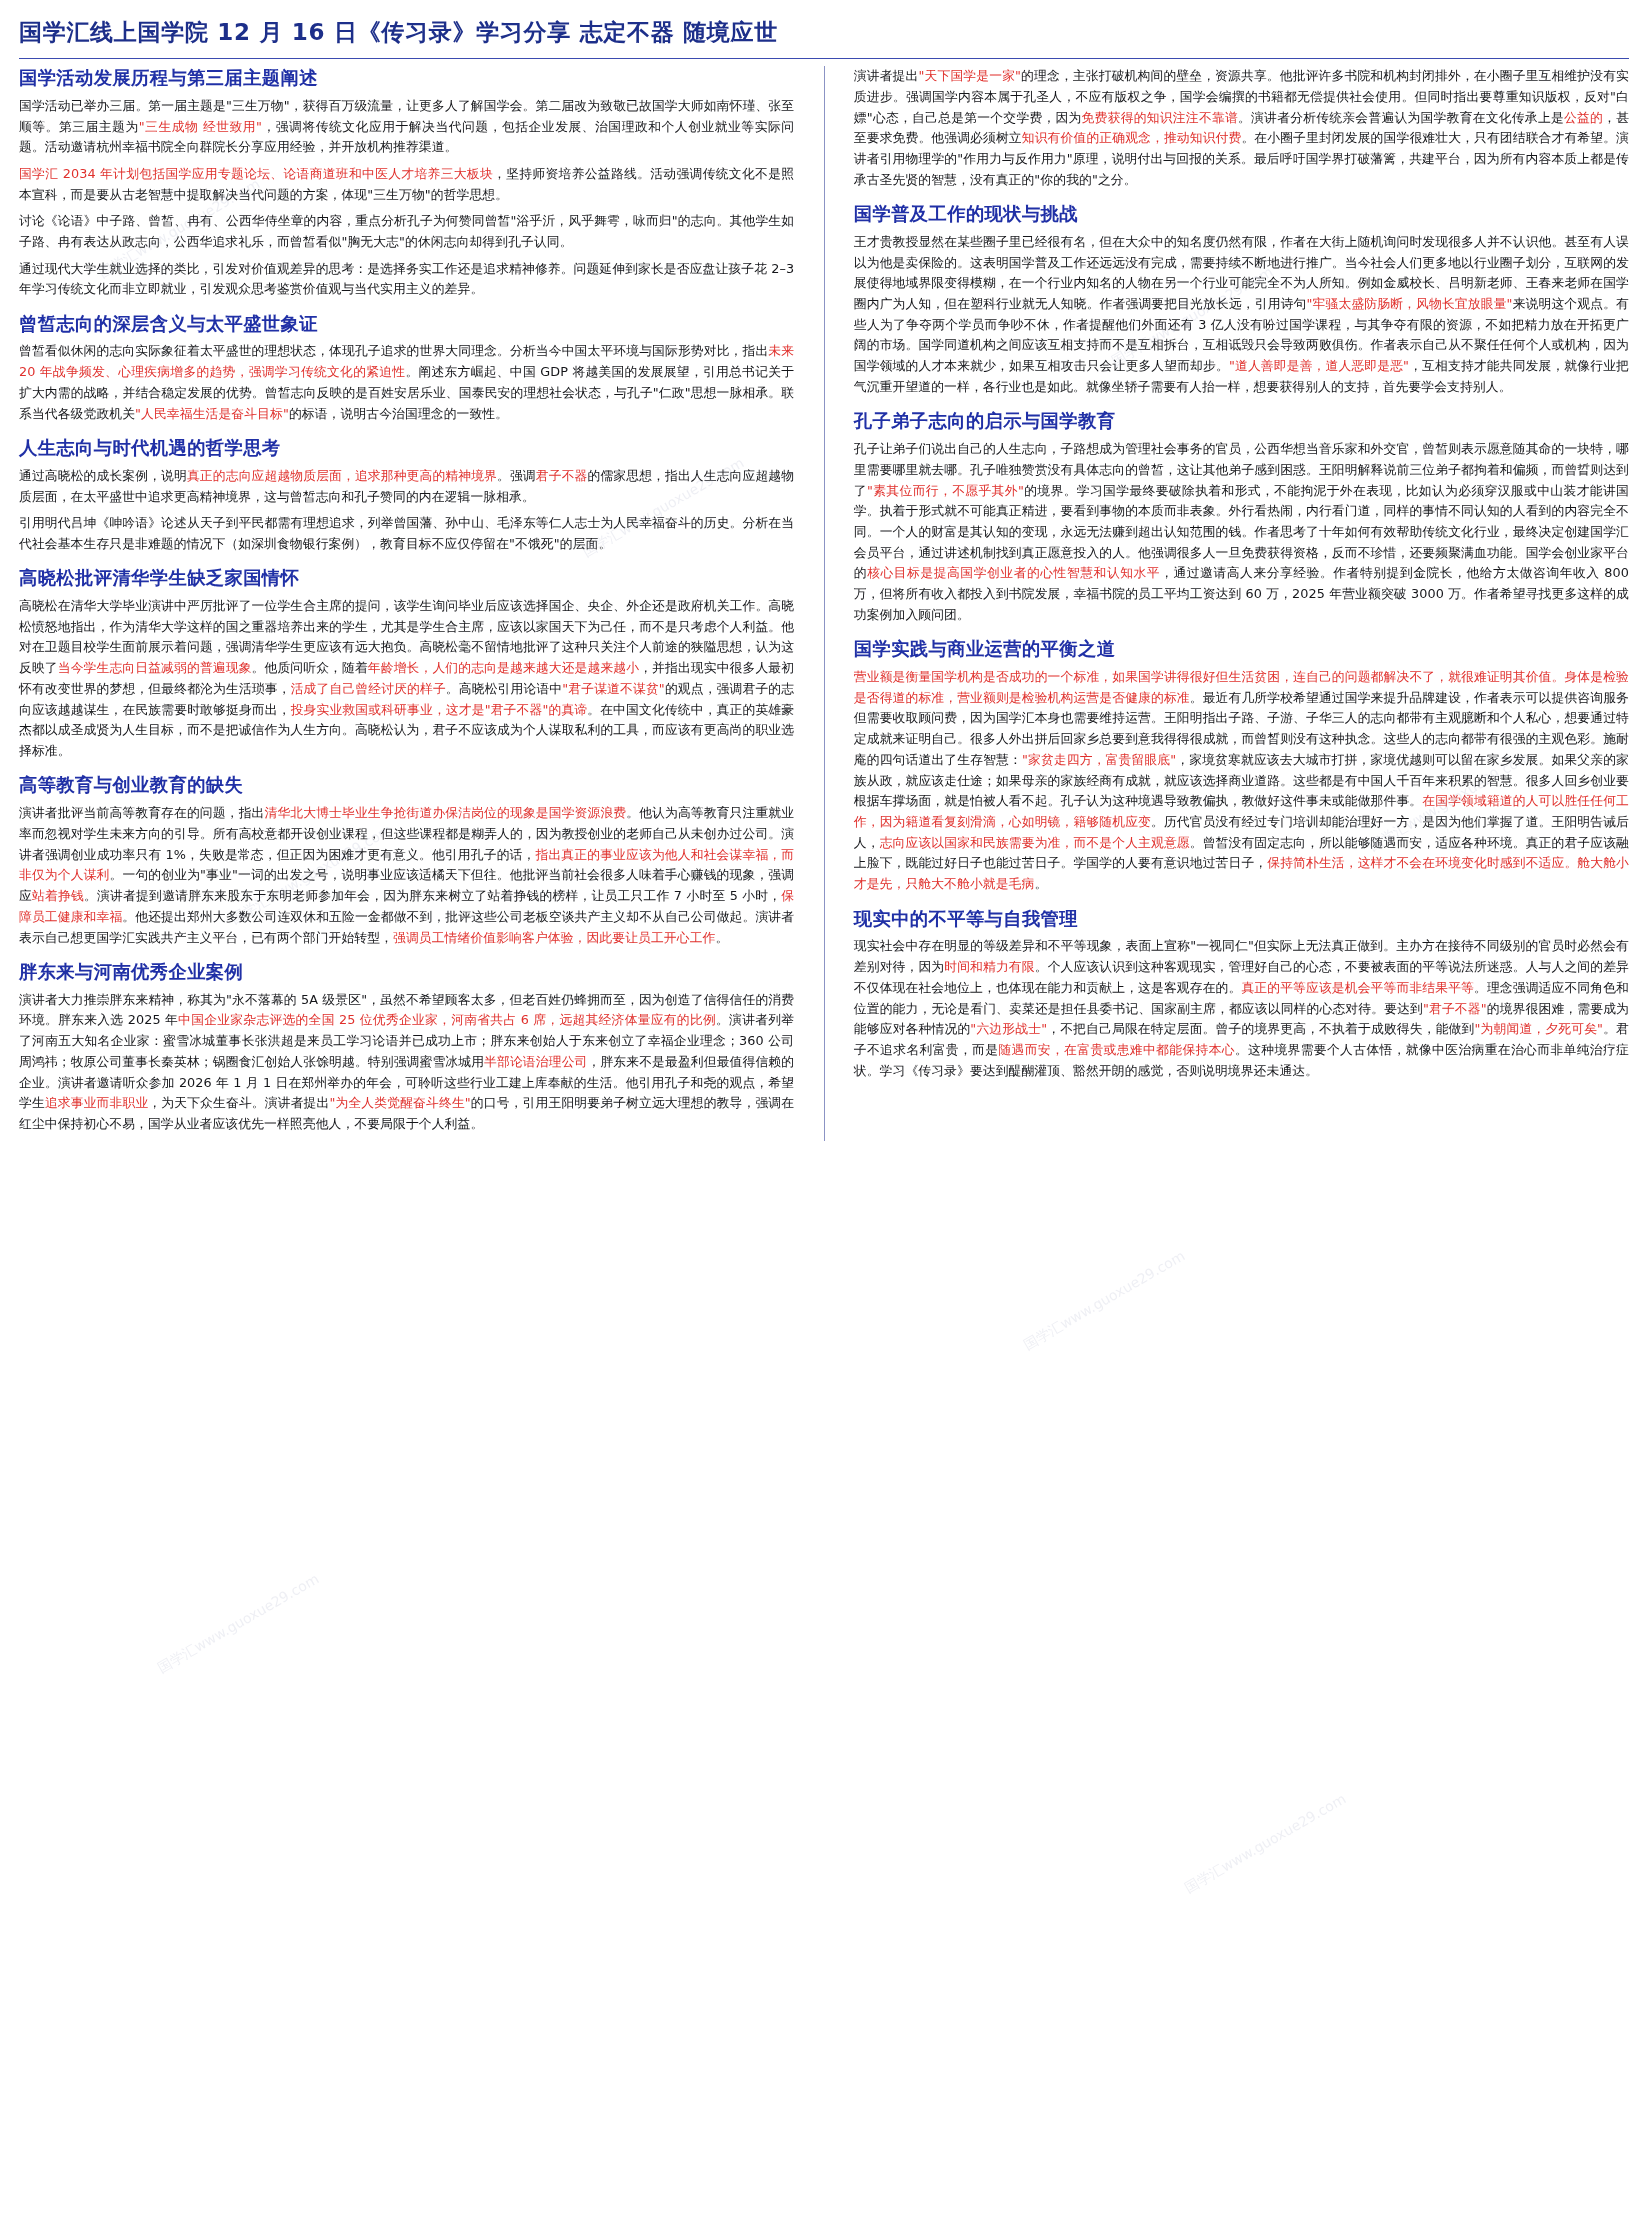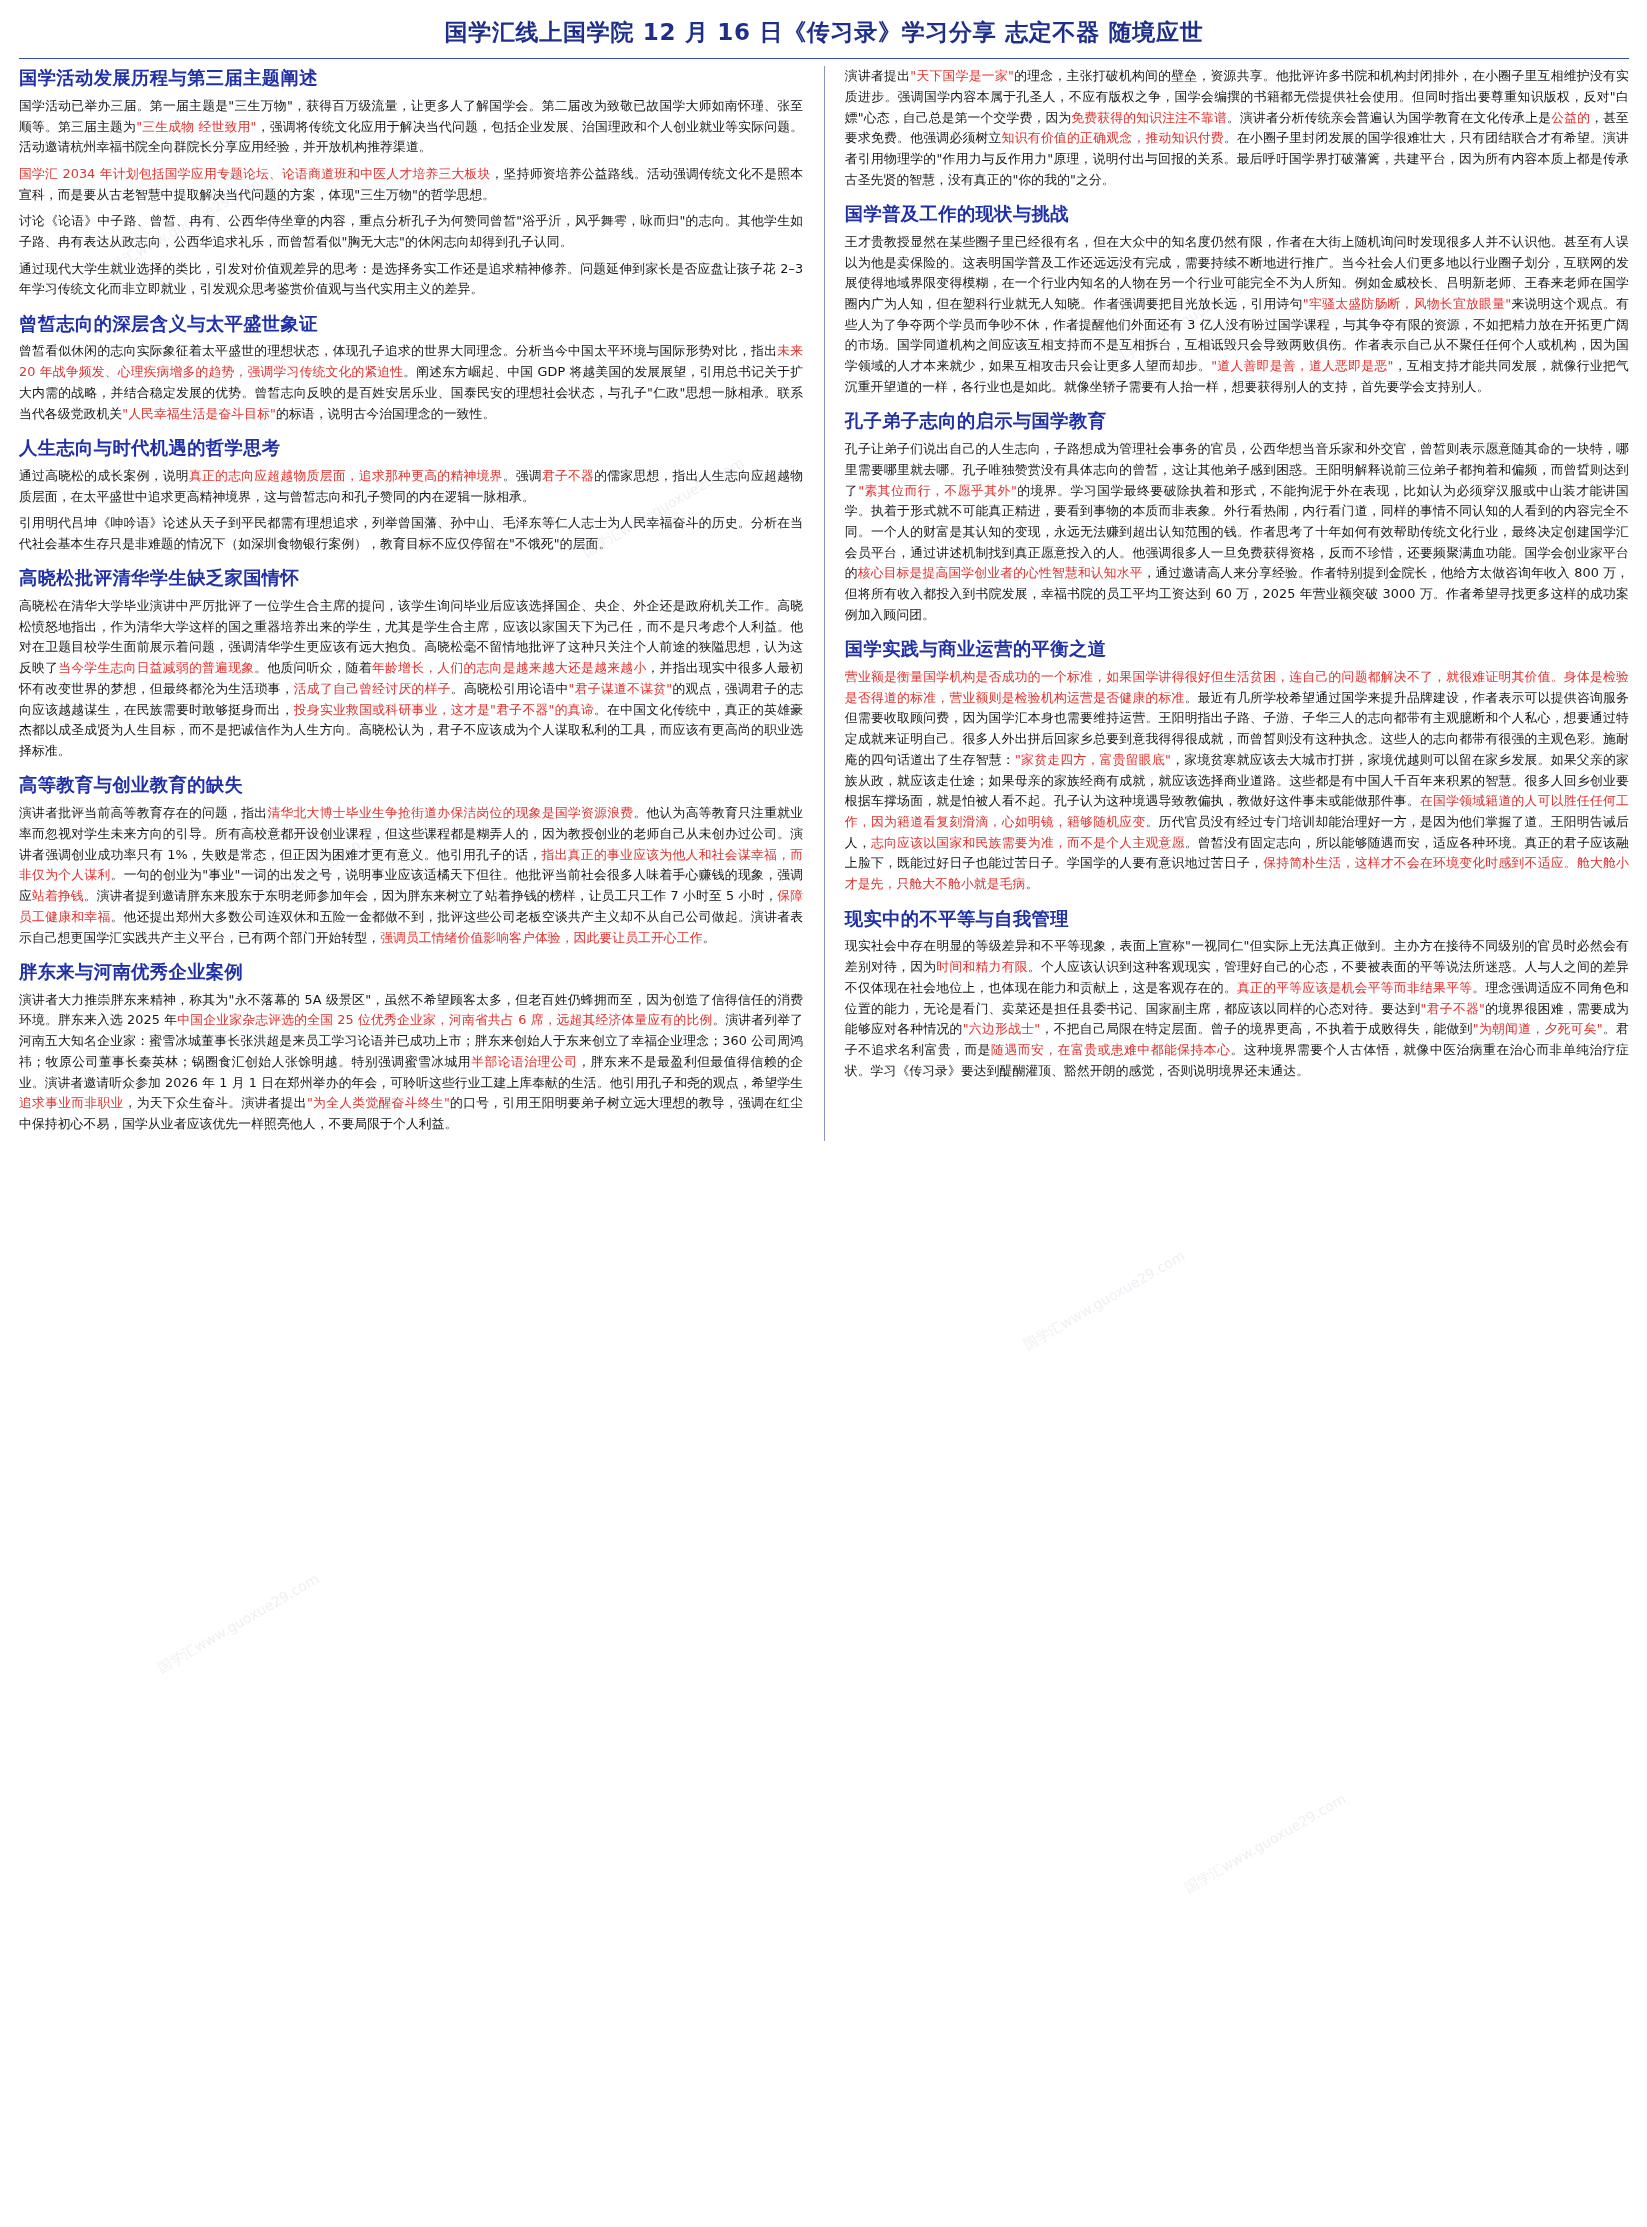--- a/index.html
+++ b/index.html
@@ -14,36 +14,36 @@
   }
   .page {
     width: 1648px;
     min-height: 2227px;
     box-sizing: border-box;
     padding: 13.2px 19px 14.7px 19px;
     position: relative;
     background: #ffffff;
   }
   .doc-title {
-    text-align: center;
+    text-align: left;
     font-size: 23px;
     font-weight: bold;
     color: #1d2f8a;
     letter-spacing: 0.7px;
     margin: 4.4px 0 10.3px 0;
     line-height: 1.3;
   }
   .rule {
     border: none;
     border-top: 1.5px solid #3b4bb0;
     margin: 0 0 7.3px 0;
   }
   .columns {
     display: flex;
-    gap: 32px;
+    gap: 41px;
     align-items: flex-start;
   }
   .col {
     flex: 1 1 0;
     min-width: 0;
   }
   .sep {
     width: 0;
     border-left: 0.7px solid #8b93c4;
     align-self: stretch;

